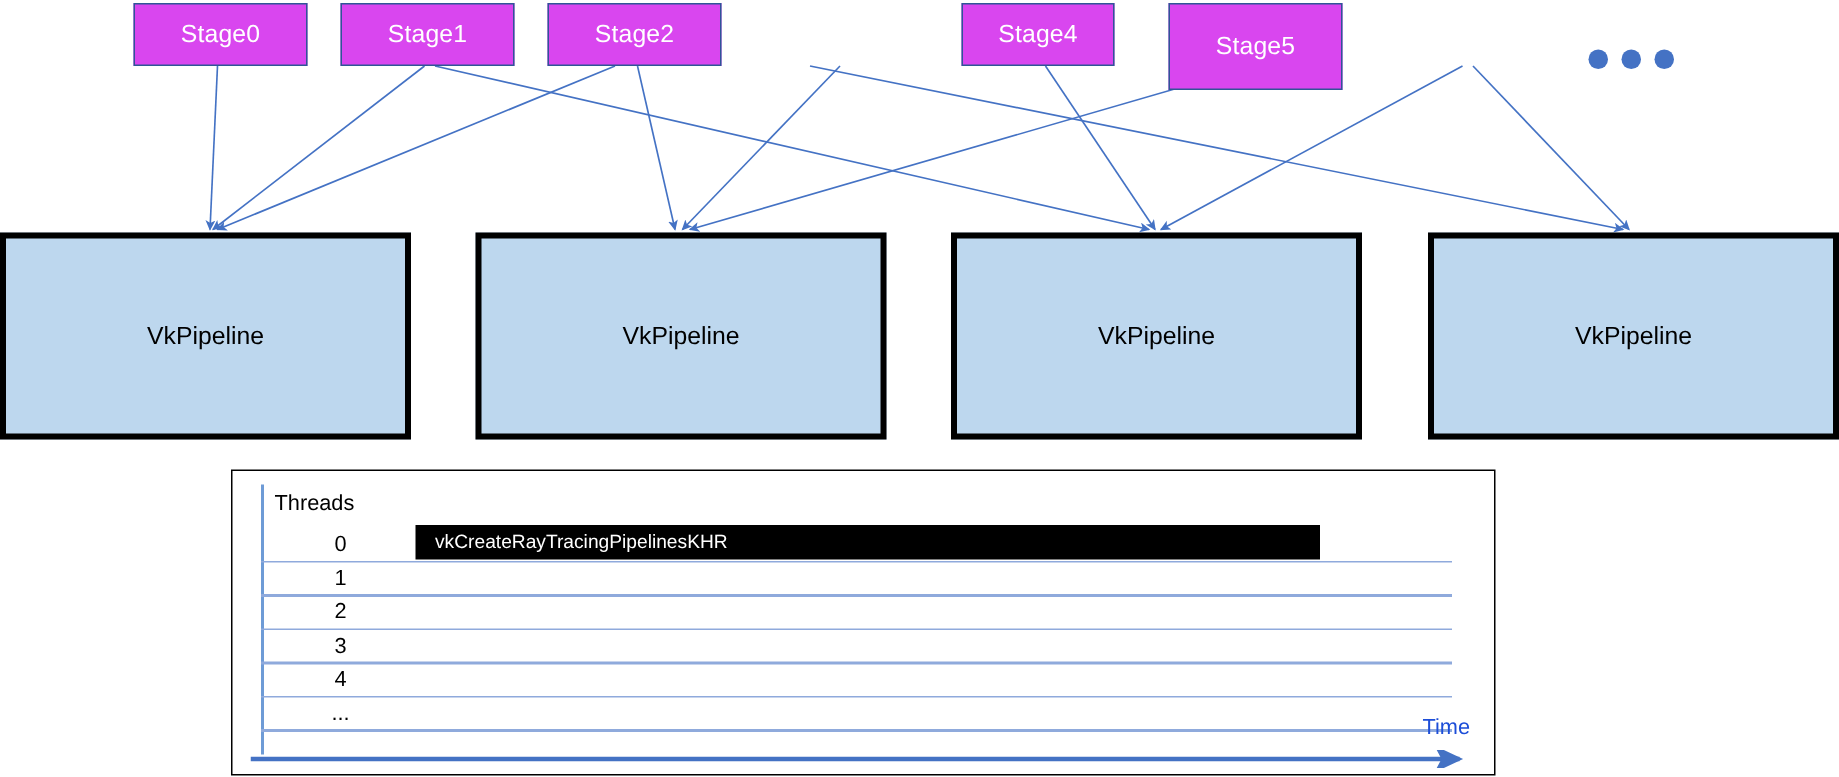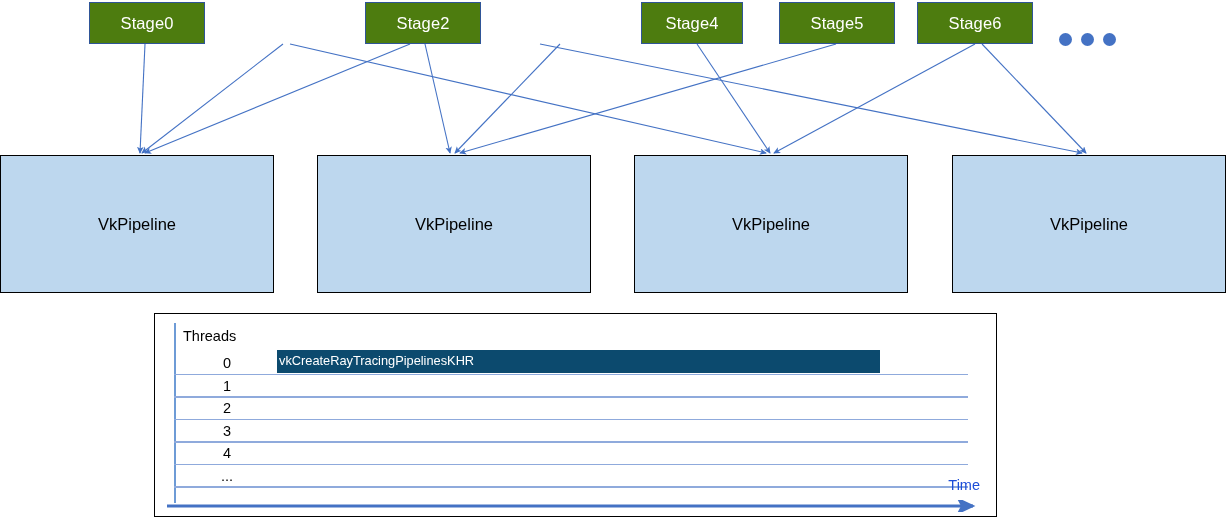--- a/index.html
+++ b/index.html
@@ -27,21 +27,21 @@
     top: 0;
     width: 1226px;
     height: 518px;
     pointer-events: none;
   }
 
   
   .stage-box {
     position: absolute;
     box-sizing: border-box;
-    background: #4d7c0f;
+    background: #d946ef;
     border: 1px solid #2F5597;
     display: flex;
     align-items: center;
     justify-content: center;
     color: #ffffff;
     font-size: 16.5px;
     letter-spacing: 0.1px;
     line-height: 1;
   }
 
@@ -58,21 +58,21 @@
     height: 13px;
     border-radius: 50%;
     background: #4472C4;
   }
 
   
   .pipeline-box {
     position: absolute;
     box-sizing: border-box;
     background: #BDD7EE;
-    border: 1px solid #000000;
+    border: 4px solid #000000;
     display: flex;
     align-items: center;
     justify-content: center;
     color: #000000;
     font-size: 16.5px;
     line-height: 1;
   }
 
   
   #timeline-panel {
@@ -121,26 +121,26 @@
     left: 28px;
     top: 15px;
     width: 110px;
     text-align: left;
     color: #000000;
     font-size: 14.5px;
     line-height: 1;
   }
   .tl-bar {
     position: absolute;
-    background: #0c4a6e;
+    background: #000000;
     display: flex;
     align-items: center;
     color: #ffffff;
     font-size: 12.8px;
-    padding-left: 2px;
+    padding-left: 13px;
     box-sizing: border-box;
     line-height: 1;
     white-space: nowrap;
     overflow: hidden;
   }
   .tl-timelabel {
     position: absolute;
     right: 16px;
     bottom: 24px;
     color: #1d4ed8;
@@ -177,31 +177,31 @@
         <line x1="697" y1="44" x2="770" y2="153" marker-end="url(#arrowhead)"></line>
         <line x1="975" y1="44" x2="774" y2="153" marker-end="url(#arrowhead)"></line>
         <line x1="540" y1="44" x2="1082" y2="153" marker-end="url(#arrowhead)"></line>
         <line x1="982" y1="44" x2="1086" y2="153" marker-end="url(#arrowhead)"></line>
       </g>
   </svg>
 
   <div class="stage-box" style="left:89px;top:2px;width:116px;height:42px;">
     <span>Stage0</span>
   </div>
+  <div class="stage-box" style="left:227px;top:2px;width:116px;height:42px;">
+    <span>Stage1</span>
+  </div>
   <div class="stage-box" style="left:365px;top:2px;width:116px;height:42px;">
     <span>Stage2</span>
   </div>
   <div class="stage-box" style="left:641px;top:2px;width:102px;height:42px;">
     <span>Stage4</span>
   </div>
-  <div class="stage-box" style="left:779px;top:2px;width:116px;height:42px;">
+  <div class="stage-box" style="left:779px;top:2px;width:116px;height:58px;">
     <span>Stage5</span>
-  </div>
-  <div class="stage-box" style="left:917px;top:2px;width:116px;height:42px;">
-    <span>Stage6</span>
   </div>
 
   <div class="ellipsis-dots" style="left:1059px;top:33px;">
     <span></span>
     <span></span>
     <span></span>
   </div>
 
   <div class="pipeline-box" style="left:0px;top:155px;width:274px;height:138px;">
     <span>VkPipeline</span>

